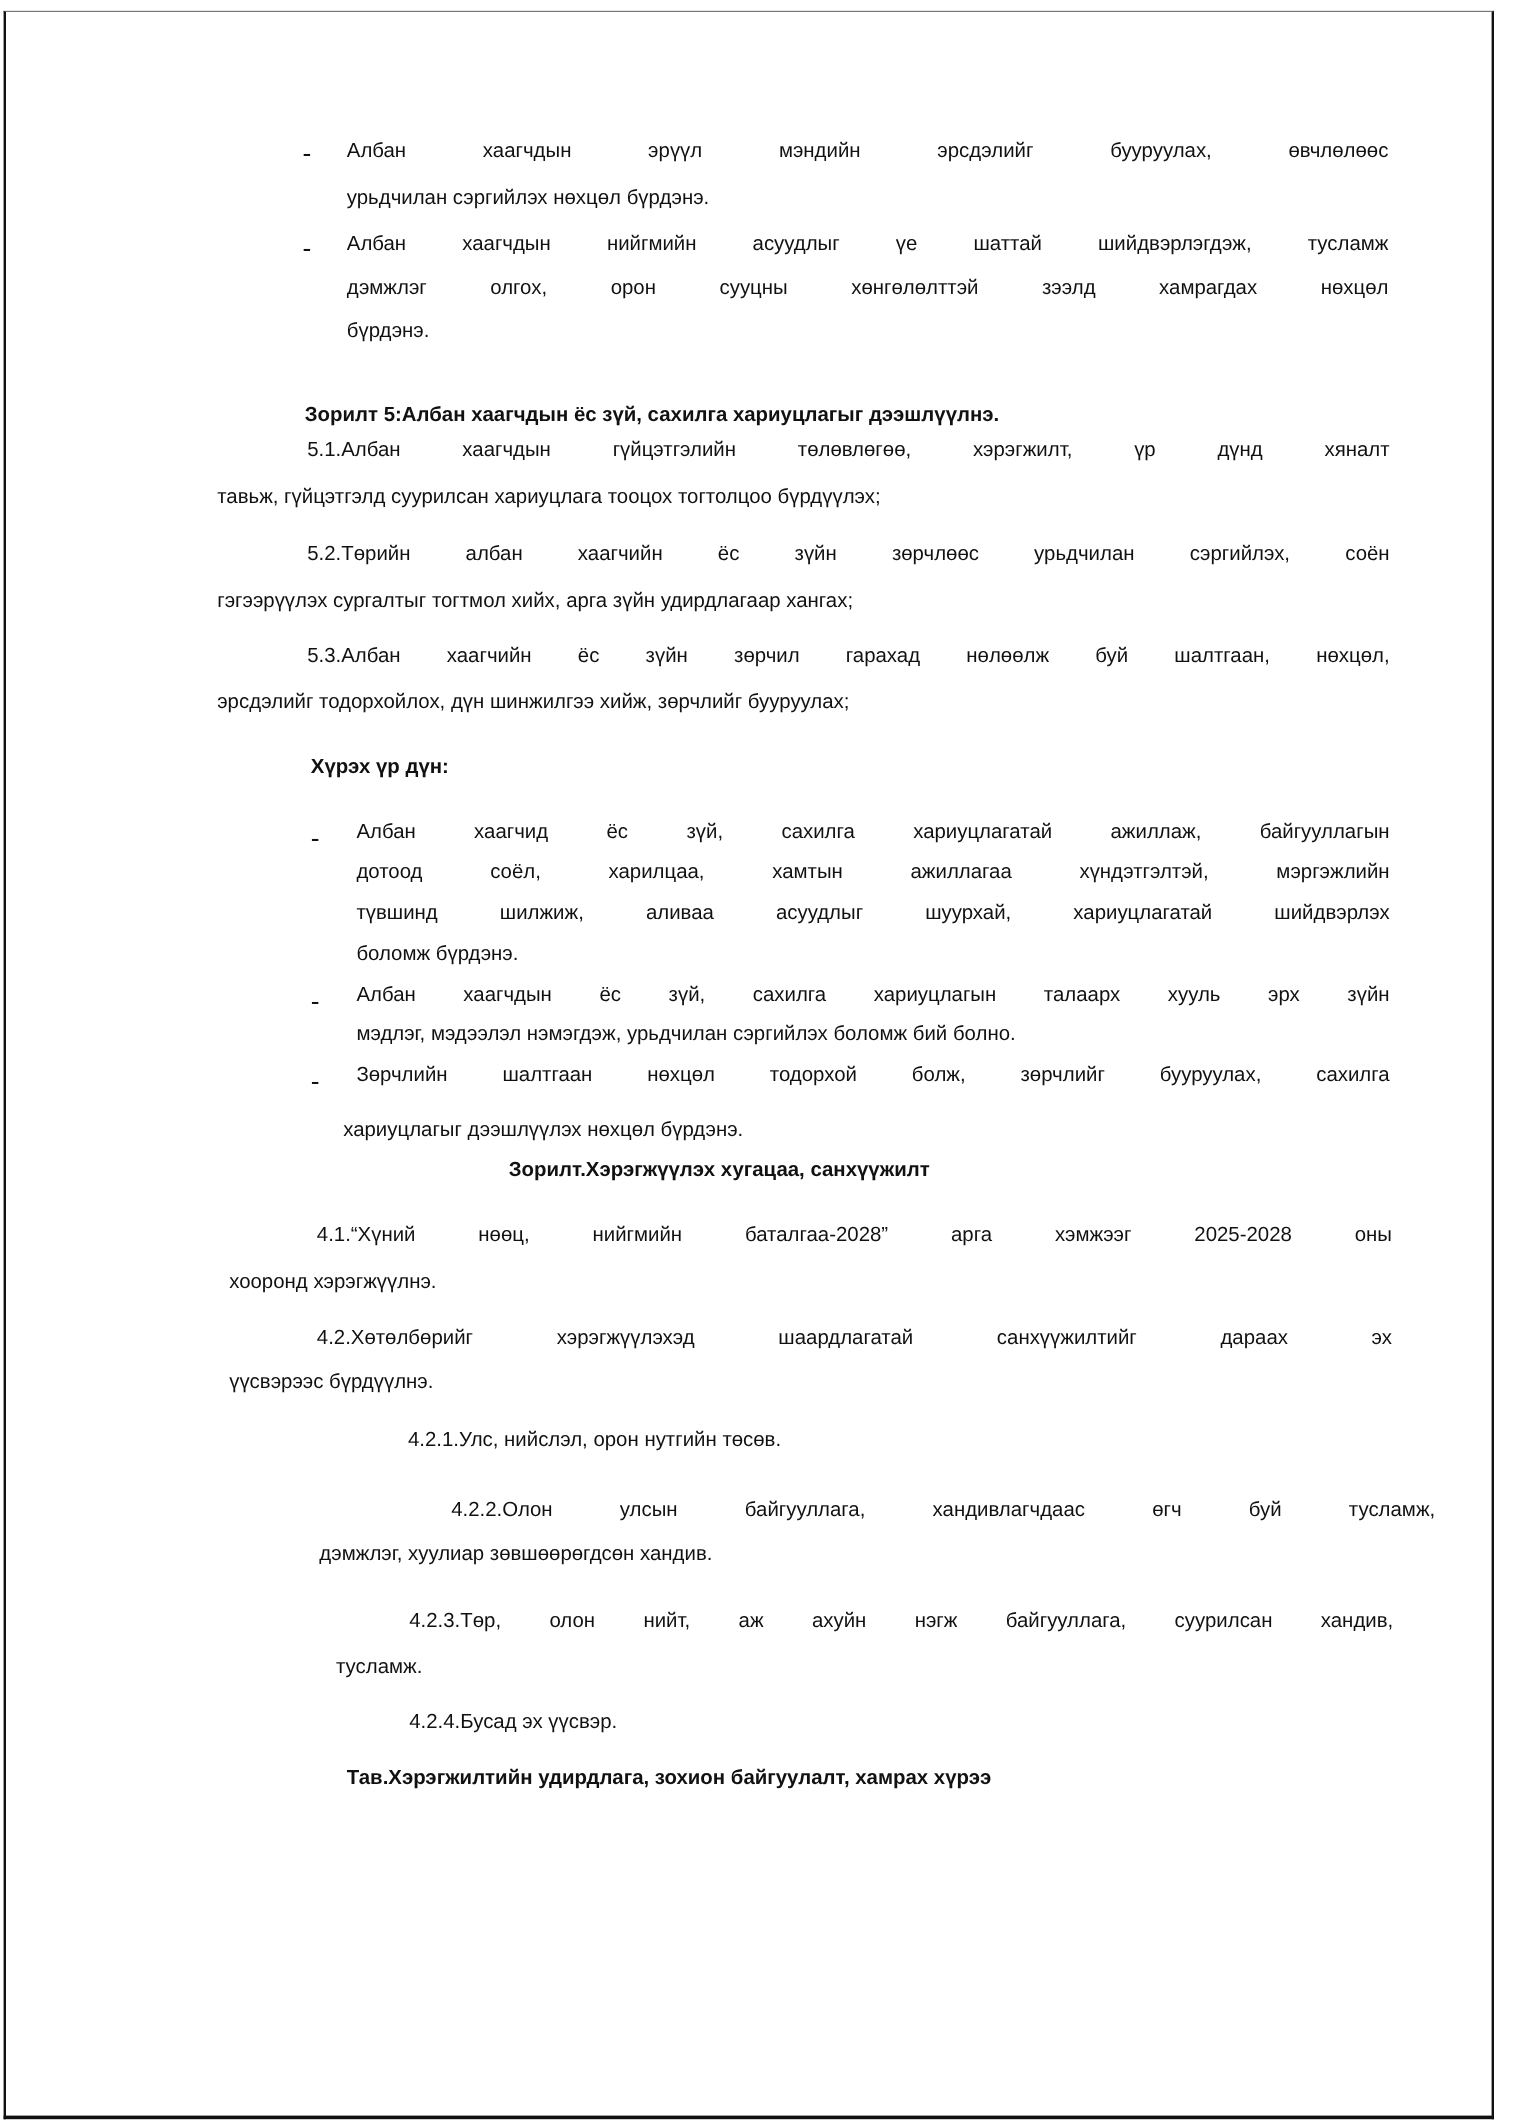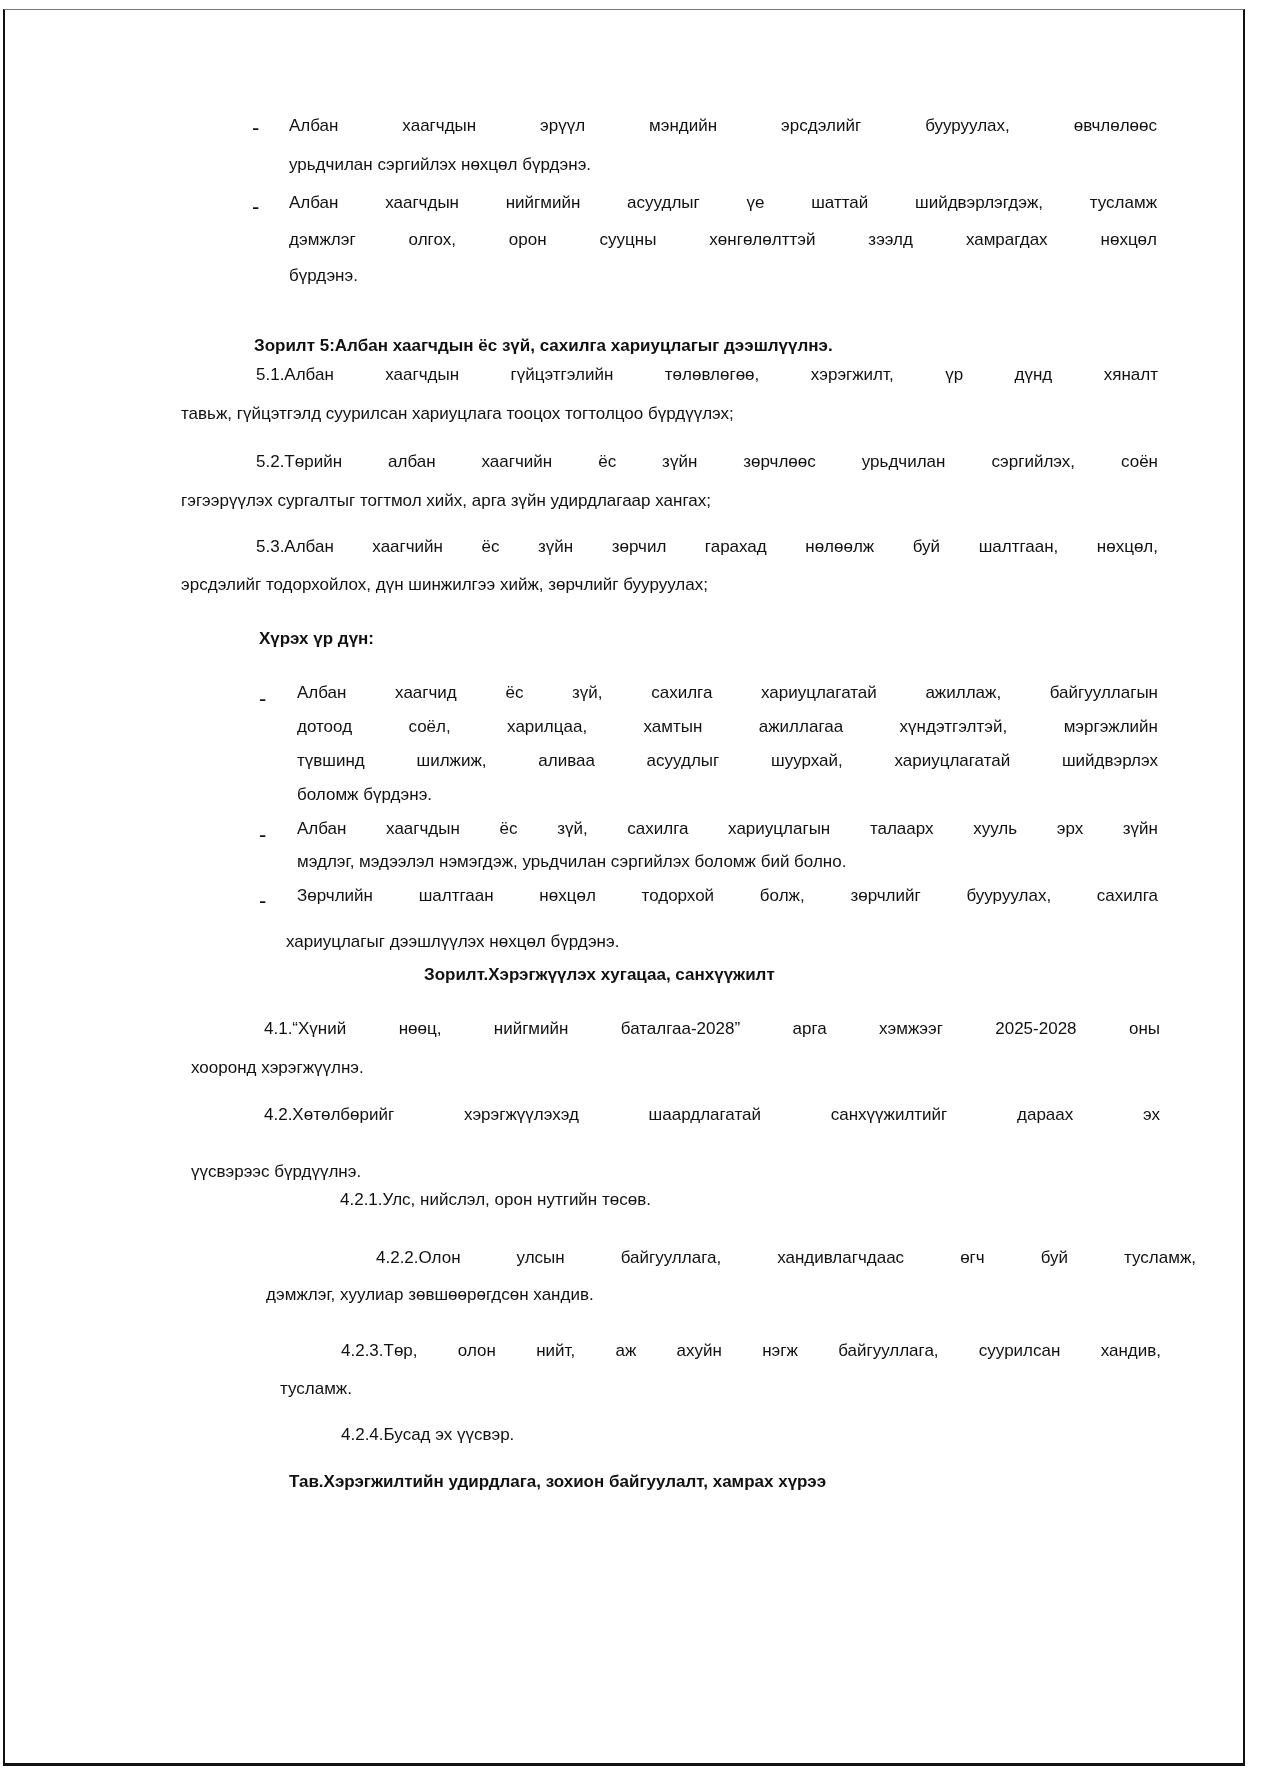--- a/index.html
+++ b/index.html
@@ -62,21 +62,21 @@
   <span class="bullet" style="left:259px;top:884px;">-</span>
   <div class="txt j" style="left:297px;top:879px;width:861px;">Зөрчлийн шалтгаан нөхцөл тодорхой болж, зөрчлийг бууруулах, сахилга</div>
   <div class="txt" style="left:286px;top:913px;margin-top:12px;">хариуцлагыг дээшлүүлэх нөхцөл бүрдэнэ.</div>
 
   <div class="txt b" style="left:424px;top:958px;">Зорилт.Хэрэгжүүлэх хугацаа, санхүүжилт</div>
 
   <div class="txt j" style="left:264px;top:1012px;width:896px;">4.1.“Хүний нөөц, нийгмийн баталгаа-2028” арга хэмжээг 2025-2028 оны</div>
   <div class="txt" style="left:191px;top:1051px;">хооронд хэрэгжүүлнэ.</div>
 
   <div class="txt j" style="left:264px;top:1098px;width:896px;">4.2.Хөтөлбөрийг хэрэгжүүлэхэд шаардлагатай санхүүжилтийг дараах эх</div>
-  <div class="txt" style="left:191px;top:1135px;margin-top:20px;">үүсвэрээс бүрдүүлнэ.</div>
+  <div class="txt" style="left:191px;top:1135px;">үүсвэрээс бүрдүүлнэ.</div>
 
   <div class="txt" style="left:340px;top:1183px;">4.2.1.Улс, нийслэл, орон нутгийн төсөв.</div>
 
   <div class="txt j" style="left:340px;top:1241px;width:820px;margin-left:36px;">4.2.2.Олон улсын байгууллага, хандивлагчдаас өгч буй тусламж,</div>
   <div class="txt" style="left:266px;top:1278px;">дэмжлэг, хуулиар зөвшөөрөгдсөн хандив.</div>
 
   <div class="txt j" style="left:341px;top:1334px;width:820px;">4.2.3.Төр, олон нийт, аж ахуйн нэгж байгууллага, суурилсан хандив,</div>
   <div class="txt" style="left:280px;top:1372px;">тусламж.</div>
 
   <div class="txt" style="left:341px;top:1418px;">4.2.4.Бусад эх үүсвэр.</div>

